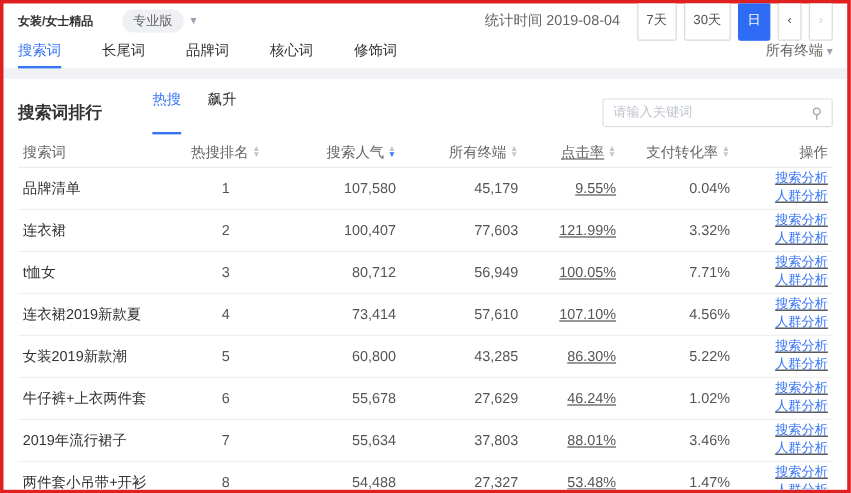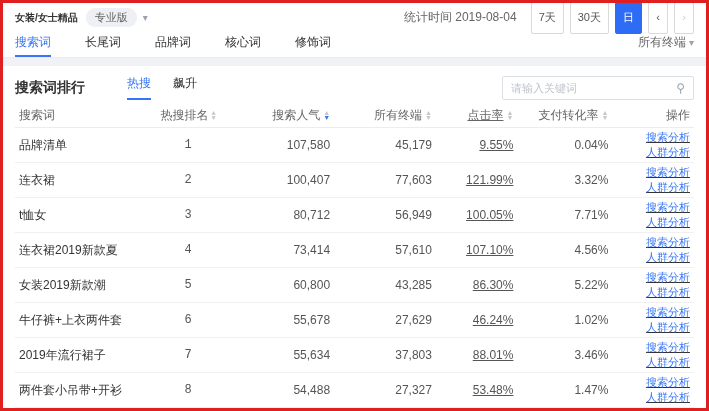--- a/index.html
+++ b/index.html
@@ -5,56 +5,56 @@
   * { margin:0; padding:0; box-sizing:border-box; }
   html,body { width:709px; height:411px; }
   body {
     font-family:"Liberation Sans","DejaVu Sans",sans-serif;
     font-size:12px; color:#333; background:#fff;
     border:3px solid #e02020; overflow:hidden; position:relative;
   }
   
   .topbar { height:29px; display:flex; align-items:center; padding:0 12px; background:#fff; }
   .cat-title { font-size:10px; color:#333; font-weight:bold; }
-  .badge { margin-left:8px; background:#eef0f4; color:#666; border-radius:9px; padding:2px 9px; font-size:11px; }
+  .badge { margin-left:24px; background:#eef0f4; color:#666; border-radius:9px; padding:2px 9px; font-size:11px; }
   .chev { margin-left:6px; color:#9aa3ad; font-size:10px; }
   .topbar-right { margin-left:auto; display:flex; align-items:center; gap:6px; }
   .stat-time { color:#666; margin-right:8px; }
   .btn { border:1px solid #d9d9d9; background:#fff; color:#555; border-radius:2px;
          font-size:11px; padding:2px 7px; height:32px; line-height:13px; cursor:pointer; }
   .btn.active { background:#2f6cf5; border-color:#2f6cf5; color:#fff; }
   .btn.pager { width:20px; text-align:center; padding:2px 0; }
   .btn.disabled { color:#c9ced6; }
   
   .navtabs { height:26px; display:flex; align-items:flex-end; padding:0 12px; border-bottom:1px solid #ebedf0; background:#fff; }
   .navtab { margin-right:34px; padding-bottom:6px; color:#333; cursor:pointer; }
   .navtab.active { color:#3875f6; border-bottom:2px solid #3875f6; padding-bottom:4px; }
   .terminal { margin-left:auto; color:#666; padding-bottom:6px; cursor:pointer; }
   .terminal .chev { margin-left:3px; }
   .grayband { height:8px; background:#f0f2f5; }
   
   .card { background:#fff; }
   .section-head { display:flex; align-items:center; padding:9px 12px 4px 12px; }
   .section-title { font-size:14px; font-weight:bold; color:#333; }
   .subtabs { display:flex; margin-left:42px; gap:22px; }
-  .subtab { color:#333; padding-bottom:6px; cursor:pointer; }
+  .subtab { color:#333; padding-bottom:18px; cursor:pointer; }
   .subtab.active { color:#3875f6; border-bottom:2px solid #3875f6; }
   .searchbox { margin-left:auto; display:flex; align-items:center; border:1px solid #dcdfe3;
                border-radius:2px; height:24px; width:192px; padding:0 8px; }
   .searchbox input { border:none; outline:none; flex:1; font-size:11px; color:#333;
                      font-family:"Liberation Sans","DejaVu Sans",sans-serif; width:110px; }
   .searchbox input::placeholder { color:#bfc4cc; }
   .mag { color:#9aa3ad; font-size:12px; }
   
   .tbl { padding:0 12px; }
   .trow { display:flex; align-items:center; border-bottom:1px solid #f0f0f0; min-height:33px; }
   .thead { min-height:24px; color:#666; border-bottom:1px solid #ebedf0; }
   .c { padding:2px 4px; }
   .c-kw   { width:19%; text-align:left; }
-  .c-rank { width:13%; text-align:center;font-family:Liberation Mono, monospace; }
+  .c-rank { width:13%; text-align:center; }
   .c-sp   { width:15%; text-align:right; }
   .c-cp   { width:15%; text-align:right; }
   .c-ctr  { width:12%; text-align:right;text-decoration:underline; }
   .c-conv { width:14%; text-align:right; }
   .c-act  { width:12%; text-align:right; }
   .trow .num { color:#555; }
   .sort { display:inline-flex; flex-direction:column; vertical-align:middle; margin-left:3px; line-height:4px; }
   .sort i { font-style:normal; font-size:7px; color:#c3c7cd; height:5px; }
   .sort i.on { color:#3875f6; }
   .links { display:flex; flex-direction:column; align-items:flex-end; line-height:15px;text-decoration:underline; }

